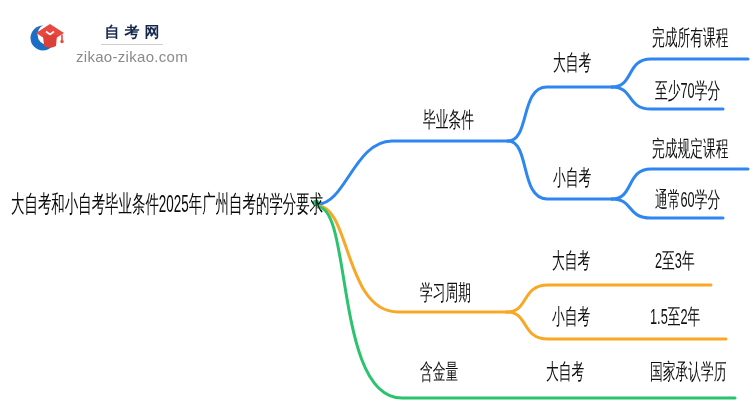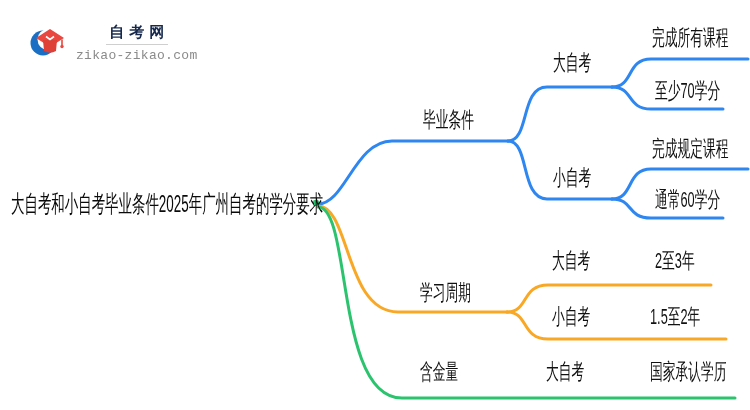--- a/index.html
+++ b/index.html
@@ -1,29 +1,29 @@
 <!DOCTYPE html>
 <html><head>
 <meta charset="utf-8">
 <style>
   html,body{margin:0;padding:0;background:#fff;}
   .stage{
     position:relative;width:750px;height:410px;background:#ffffff;
     overflow:hidden;font-family:"Liberation Sans","DejaVu Sans",sans-serif;
   }
   
-  .logo{position:absolute;left:30px;top:22px;display:flex;align-items:center;}
+  .logo{position:absolute;left:30px;top:22px;display:flex;align-items:flex-start;}
   .logo-icon{display:block;}
   .logo-text{margin-left:10px;display:flex;flex-direction:column;align-items:center;}
   .logo-name{
     font-size:15px;font-weight:bold;color:#16294d;letter-spacing:5px;
     line-height:1.1;padding:2px 0 3px 5px;white-space:nowrap;
   }
   .logo-divider{width:62px;height:1px;background:#cfcfcf;}
-  .logo-url{font-size:13px;color:#8a8a8a;margin-top:3px;white-space:nowrap;letter-spacing:.3px;font-family:Liberation Mono, monospace;}
+  .logo-url{font-size:15px;color:#8a8a8a;margin-top:3px;white-space:nowrap;letter-spacing:.3px;}
   
   .links{position:absolute;left:0;top:0;}
   .links path{fill:none;stroke-width:3;stroke-linecap:round;}
   
   .label{
     position:absolute;color:#111;font-size:22px;line-height:1.15;white-space:nowrap;
     transform:scaleX(0.58);transform-origin:left top;cursor:default;
   }
   .root-title{
     position:absolute;left:11px;top:190px;color:#0a0a0a;font-size:24px;line-height:1.15;

